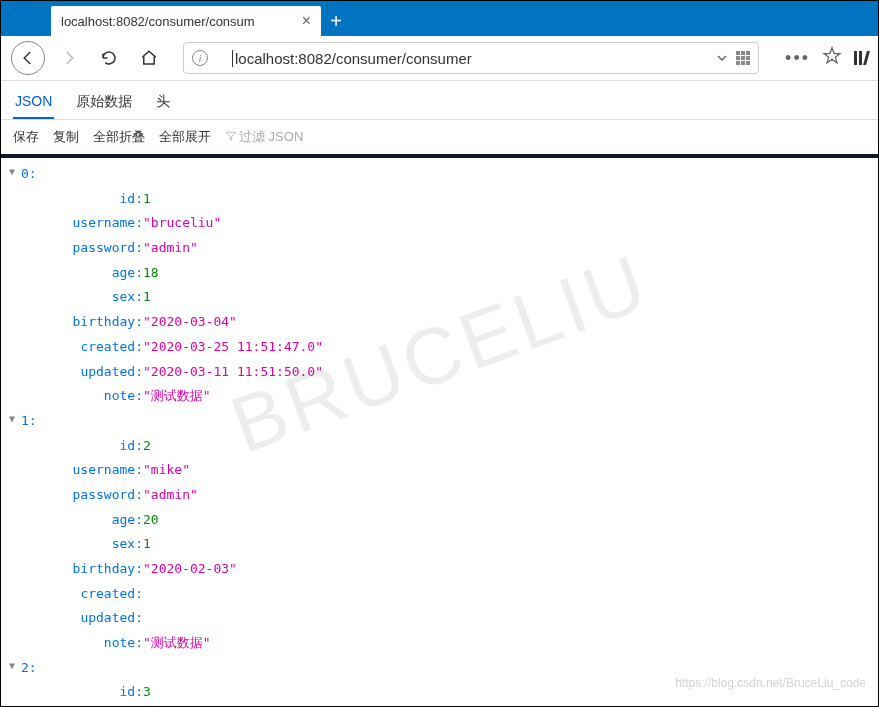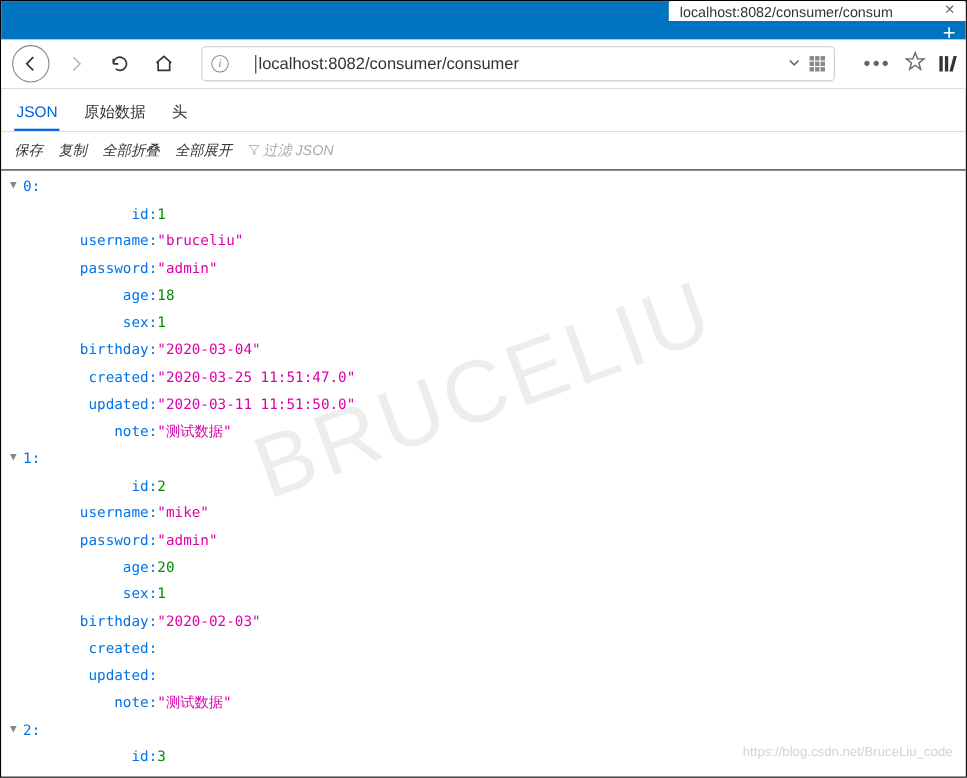--- a/index.html
+++ b/index.html
@@ -11,21 +11,20 @@
       overflow: hidden;
       border: 1px solid #000;
       position: relative;
     }
     .browser-top {
       background: #0074c1;
       height: 35px;
       display: flex;
       align-items: flex-end;
       padding-left: 50px;
-      flex-direction: column;
     }
     .tab {
       background: #fff;
       height: 30px;
       min-width: 270px;
       display: flex;
       align-items: center;
       padding: 0 10px;
       font-size: 13px;
       color: #333;
@@ -133,22 +132,21 @@
       border-bottom: 2px solid #0060df;
       font-weight: 500;
     }
     .toolbar {
       display: flex;
       gap: 14px;
       padding: 8px 12px;
       font-size: 13px;
       color: #333;
       align-items: center;
-      border-bottom: 1px solid #0f172a;
-      font-style: italic;
+      border-bottom: 4px solid #0f172a;
     }
     .toolbar-btn { cursor: pointer; }
     .filter-group { display: flex; align-items: center; gap: 2px; color: #aaa; }
     .filter-icon svg { width: 12px; height: 12px; stroke: #aaa; fill: none; }
 
     .json-viewer {
       font-family: "Consolas", "Monaco", monospace;
       font-size: 13px;
       padding: 4px 8px;
       line-height: 1.9;

